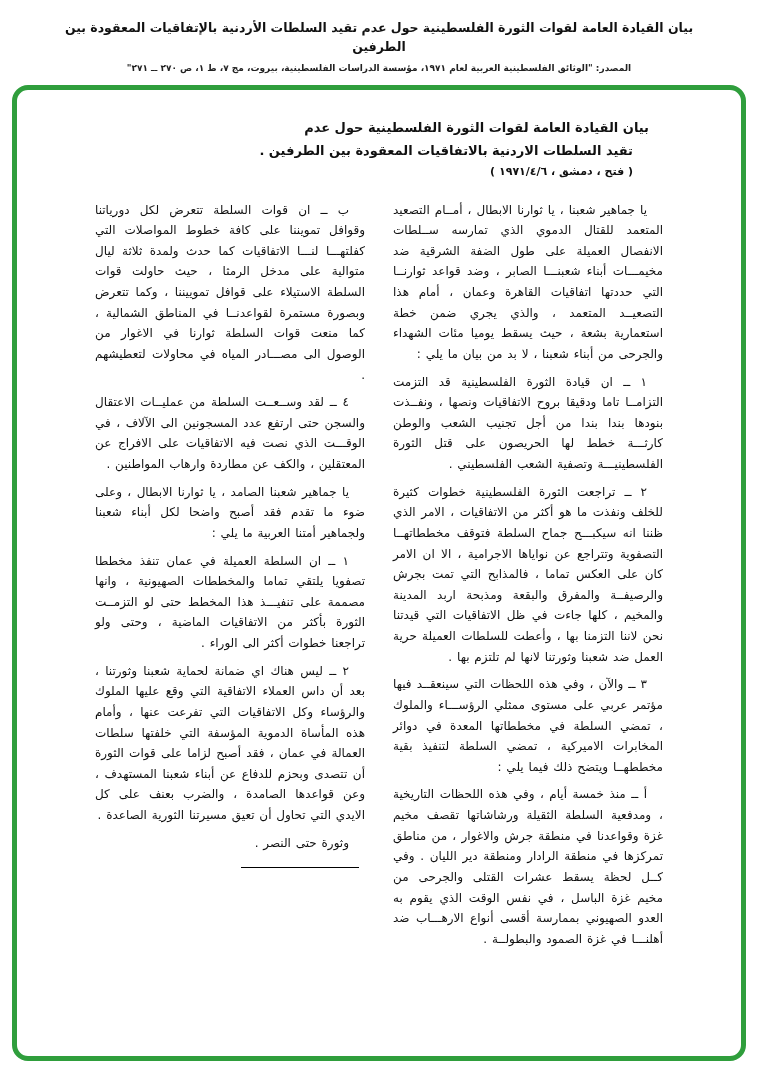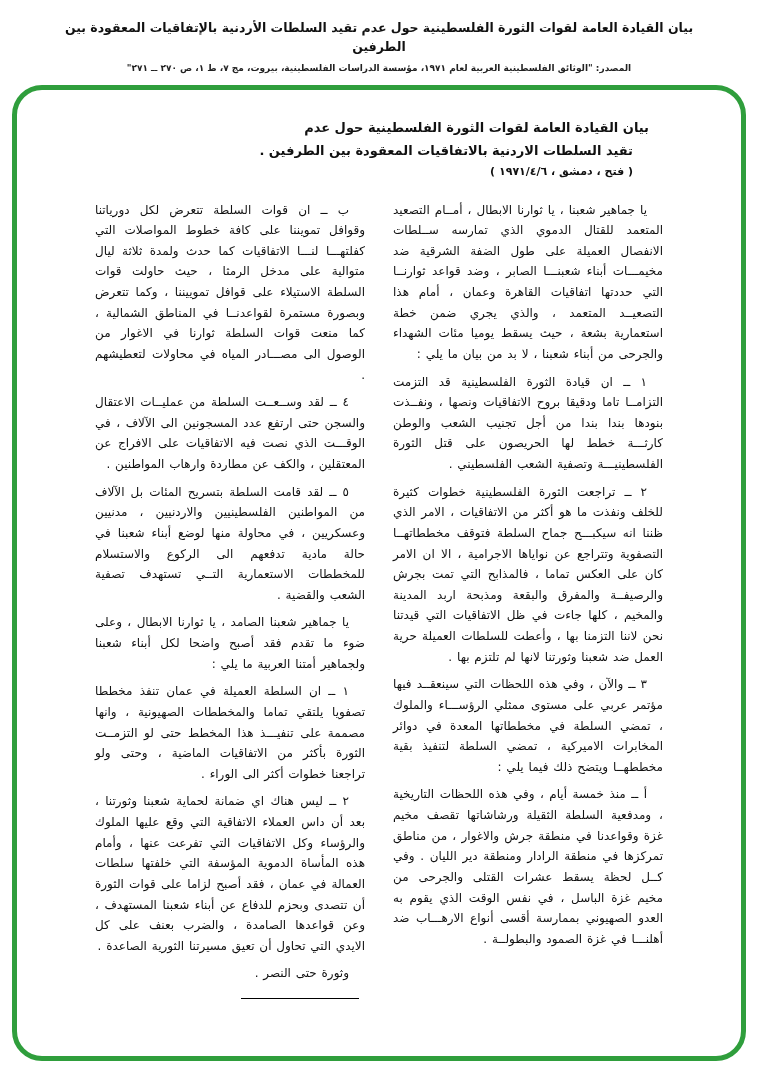--- a/index.html
+++ b/index.html
@@ -31,21 +31,21 @@
     margin: 6px auto 0 auto;
     max-width: 700px;
     text-align: center;
     color: #222;
   }
   .frame {
     box-sizing: border-box;
     margin: 12px 12px 0 12px;
     height: 976px;
     border: 5px solid #2f9e3c;
-    border-radius: 30px;
+    border-radius: 16px;
     background: #ffffff;
     overflow: hidden;
   }
   .doc {
     direction: rtl;
     box-sizing: border-box;
     padding: 26px 78px 0 78px;
     height: 100%;
   }
   .doc-title {
@@ -108,21 +108,20 @@
         <p class="para">يا جماهير شعبنا ، يا ثوارنا الابطال ، أمــام التصعيد المتعمد للقتال الدموي الذي تمارسه ســلطات الانفصال العميلة على طول الضفة الشرقية ضد مخيمـــات أبناء شعبنـــا الصابر ، وضد قواعد ثوارنــا التي حددتها اتفاقيات القاهرة وعمان ، أمام هذا التصعيــد المتعمد ، والذي يجري ضمن خطة استعمارية بشعة ، حيث يسقط يوميا مئات الشهداء والجرحى من أبناء شعبنا ، لا بد من بيان ما يلي :</p>
         <p class="para">١ ــ ان قيادة الثورة الفلسطينية قد التزمت التزامــا تاما ودقيقا بروح الاتفاقيات ونصها ، ونفــذت بنودها بندا بندا من أجل تجنيب الشعب والوطن كارثـــة خطط لها الحريصون على قتل الثورة الفلسطينيـــة وتصفية الشعب الفلسطيني .</p>
         <p class="para">٢ ــ تراجعت الثورة الفلسطينية خطوات كثيرة للخلف ونفذت ما هو أكثر من الاتفاقيات ، الامر الذي ظننا انه سيكبـــح جماح السلطة فتوقف مخططاتهــا التصفوية وتتراجع عن نواياها الاجرامية ، الا ان الامر كان على العكس تماما ، فالمذابح التي تمت بجرش والرصيفــة والمفرق والبقعة ومذبحة اربد المدينة والمخيم ، كلها جاءت في ظل الاتفاقيات التي قيدتنا نحن لاننا التزمنا بها ، وأعطت للسلطات العميلة حرية العمل ضد شعبنا وثورتنا لانها لم تلتزم بها .</p>
         <p class="para">٣ ــ والآن ، وفي هذه اللحظات التي سينعقــد فيها مؤتمر عربي على مستوى ممثلي الرؤســـاء والملوك ، تمضي السلطة في مخططاتها المعدة في دوائر المخابرات الاميركية ، تمضي السلطة لتنفيذ بقية مخططهــا ويتضح ذلك فيما يلي :</p>
         <p class="para">أ ــ منذ خمسة أيام ، وفي هذه اللحظات التاريخية ، ومدفعية السلطة الثقيلة ورشاشاتها تقصف مخيم غزة وقواعدنا في منطقة جرش والاغوار ، من مناطق تمركزها في منطقة الرادار ومنطقة دير الليان . وفي كــل لحظة يسقط عشرات القتلى والجرحى من مخيم غزة الباسل ، في نفس الوقت الذي يقوم به العدو الصهيوني بممارسة أقسى أنواع الارهـــاب ضد أهلنـــا في غزة الصمود والبطولــة .</p>
       </div>
 
       <div class="col">
         <p class="para">ب ــ ان قوات السلطة تتعرض لكل دورياتنا وقوافل تمويننا على كافة خطوط المواصلات التي كفلتهـــا لنـــا الاتفاقيات كما حدث ولمدة ثلاثة ليال متوالية على مدخل الرمثا ، حيث حاولت قوات السلطة الاستيلاء على قوافل تموييننا ، وكما تتعرض وبصورة مستمرة لقواعدنــا في المناطق الشمالية ، كما منعت قوات السلطة ثوارنا في الاغوار من الوصول الى مصـــادر المياه في محاولات لتعطيشهم .</p>
         <p class="para">٤ ــ لقد وســعــت السلطة من عمليــات الاعتقال والسجن حتى ارتفع عدد المسجونين الى الآلاف ، في الوقـــت الذي نصت فيه الاتفاقيات على الافراج عن المعتقلين ، والكف عن مطاردة وارهاب المواطنين .</p>
-        <p class="para">٥ ــ لقد قامت السلطة بتسريح المئات بل الآلاف من المواطنين الفلسطينيين والاردنيين ، مدنيين وعسكريين ، في محاولة منها لوضع أبناء شعبنا في حالة مادية تدفعهم الى الركوع والاستسلام للمخططات الاستعمارية التــي تستهدف تصفية الشعب والقضية .</p>
         <p class="para">يا جماهير شعبنا الصامد ، يا ثوارنا الابطال ، وعلى ضوء ما تقدم فقد أصبح واضحا لكل أبناء شعبنا ولجماهير أمتنا العربية ما يلي :</p>
         <p class="para">١ ــ ان السلطة العميلة في عمان تنفذ مخططا تصفويا يلتقي تماما والمخططات الصهيونية ، وانها مصممة على تنفيـــذ هذا المخطط حتى لو التزمــت الثورة بأكثر من الاتفاقيات الماضية ، وحتى ولو تراجعنا خطوات أكثر الى الوراء .</p>
         <p class="para">٢ ــ ليس هناك اي ضمانة لحماية شعبنا وثورتنا ، بعد أن داس العملاء الاتفاقية التي وقع عليها الملوك والرؤساء وكل الاتفاقيات التي تفرعت عنها ، وأمام هذه المأساة الدموية المؤسفة التي خلفتها سلطات العمالة في عمان ، فقد أصبح لزاما على قوات الثورة أن تتصدى وبحزم للدفاع عن أبناء شعبنا المستهدف ، وعن قواعدها الصامدة ، والضرب بعنف على كل الايدي التي تحاول أن تعيق مسيرتنا الثورية الصاعدة .</p>
         <p class="para">وثورة حتى النصر .</p>
         <div class="end-rule"></div>
       </div>
 
     </div>
   </div>
 </div>

